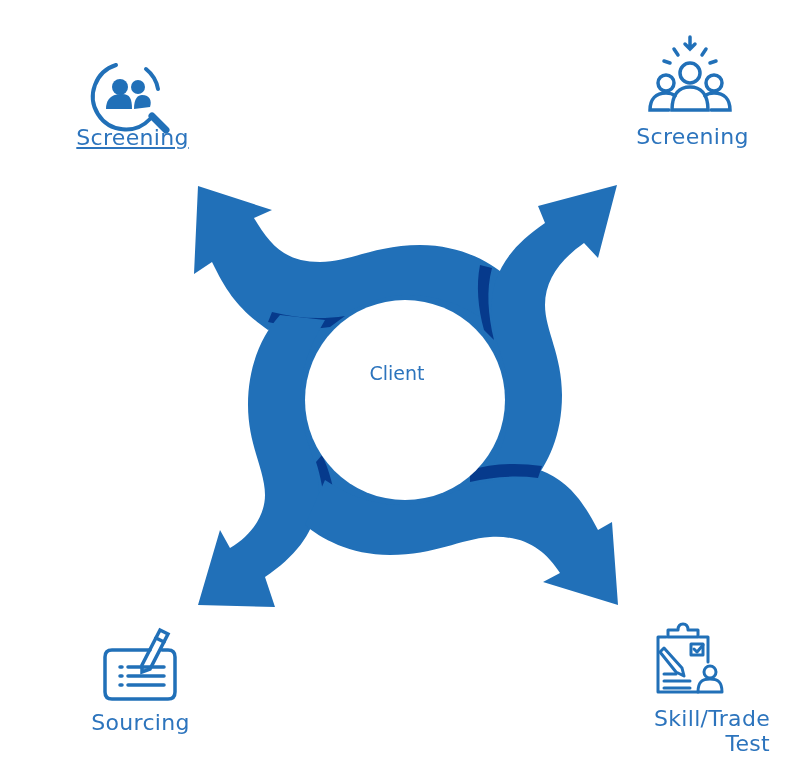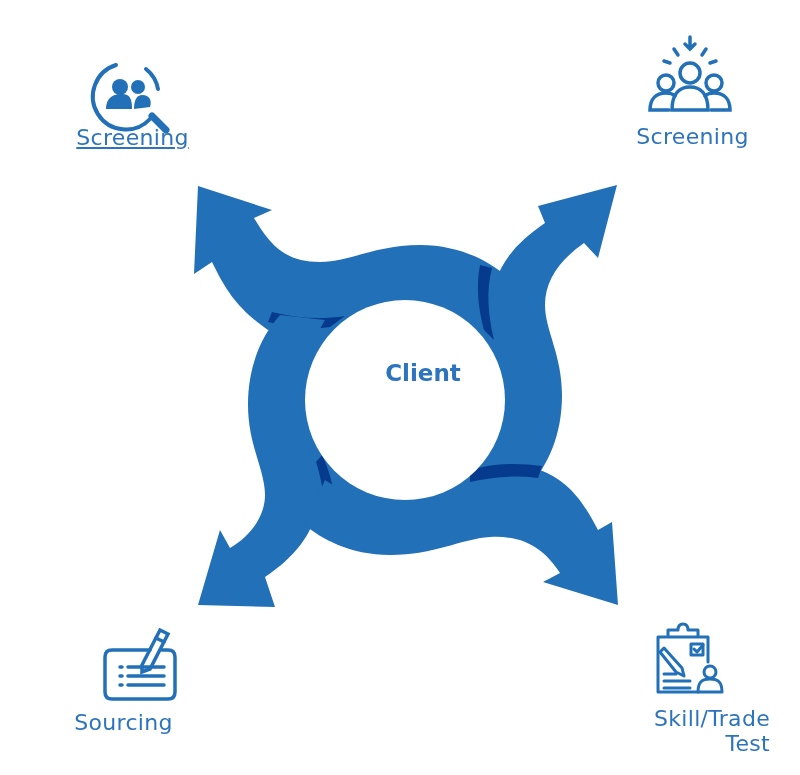--- a/index.html
+++ b/index.html
@@ -1,23 +1,23 @@
 <!DOCTYPE html>
 <html><head>
   <meta charset="utf-8">
   <style>
     html, body { margin: 0; padding: 0; background: #ffffff; }
     body { width: 800px; height: 775px; position: relative; overflow: hidden;
            font-family: "DejaVu Sans", "Liberation Sans", sans-serif; }
     #stage { position: absolute; left: 0; top: 0; width: 800px; height: 775px; }
     .label { position: absolute; color: #2c74bd; font-size: 22px; text-align: center;
              line-height: 25px; letter-spacing: 0.3px; white-space: pre-line; }
-    .center-label { position: absolute; left: 323px; top: 360px; width: 200px;
-                    color: #2c74bd; font-size: 23px; line-height: 27px; text-align: center;
-                    font-weight: 700; }
+    .center-label { position: absolute; left: 297px; top: 360px; width: 200px;
+                    color: #2c74bd; font-size: 19px; line-height: 27px; text-align: center;
+                    font-weight: 400; }
     .center-label span { display: block; }
   </style>
 </head>
 <body>
 
 <svg id="stage" viewBox="0 0 800 775" xmlns="http://www.w3.org/2000/svg">
 
   <g>
     <circle cx="405" cy="400" r="125" fill="none" stroke="#2170b8" stroke-width="52"></circle>
   </g>
@@ -90,19 +90,19 @@
     <path d="M 6 -13 L 9 -10 L 15 -17"></path>
     <path d="M -24 -14 L -6 6 L -4 14 L -12 10 L -28 -10 Z"></path>
     <path d="M -24 12 L -12 12 M -24 19 L 2 19 M -24 26 L 2 26"></path>
     <circle cx="22" cy="10" r="6"></circle>
     <path d="M 10 30 C 10 20, 14 17, 22 17 C 30 17, 34 20, 34 30 Z"></path>
   </g>
 </svg>
 
 <div class="label" style="left:60px; top:125px; width:145px;text-decoration:underline;">Screening</div>
 <div class="label" style="left:620px; top:124px; width:145px;">Screening</div>
-<div class="label" style="left:51px; top:710px; width:145px;">Sourcing</div>
+<div class="label" style="left:68px; top:710px; width:145px;">Sourcing</div>
 <div class="label" style="left:610px; top:706px; width:160px;text-align:right;">Skill/Trade
 Test</div>
 
 <div class="center-label">
   <span>Client</span>
 </div>
 
 </body></html>

